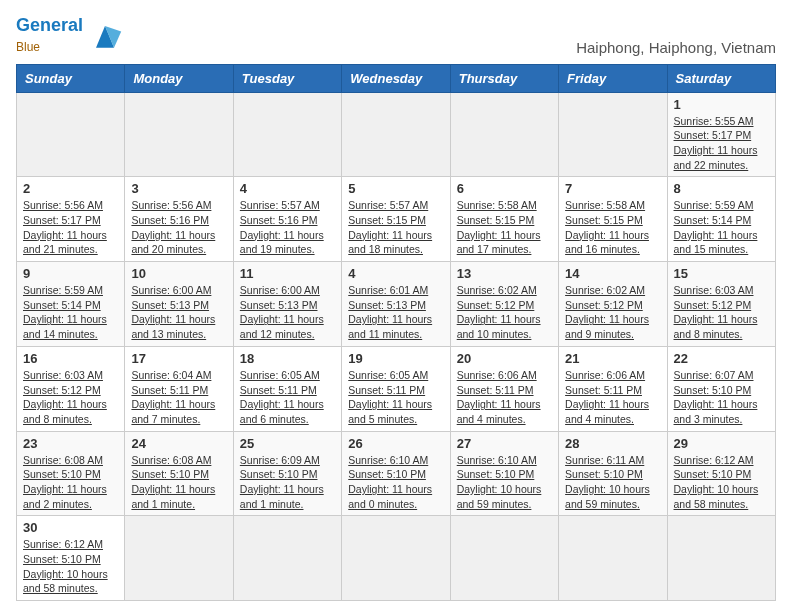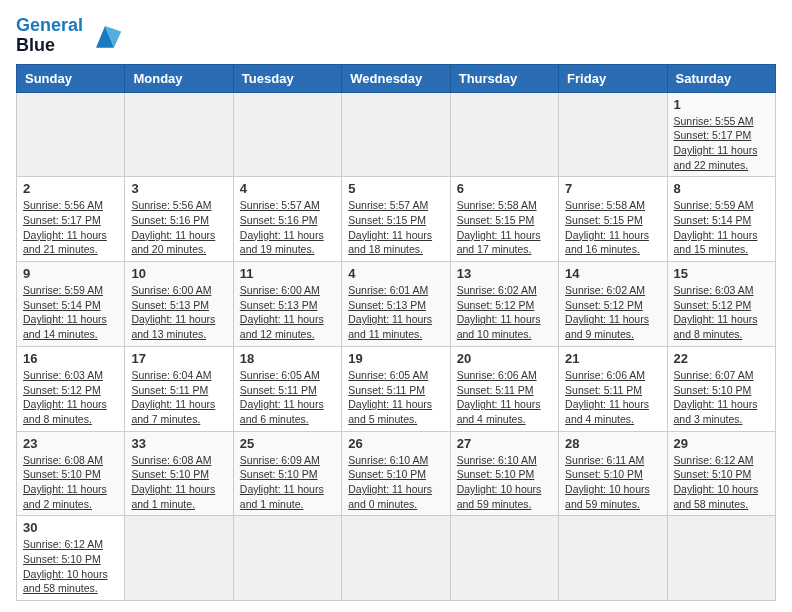--- a/index.html
+++ b/index.html
@@ -52,20 +52,21 @@
       border: 1px solid #ccc;
     }
     .calendar-table th {
       background-color: #2a6db5;
       color: #fff;
       text-align: left;
       padding: 6px 8px;
       font-size: 13px;
       font-weight: bold;
       border: 1px solid #1e5a9a;
+      font-style: italic;
     }
     .calendar-table td {
       vertical-align: top;
       padding: 4px 6px;
       border: 1px solid #ccc;
       width: calc(100% / 7);
       min-height: 70px;
       font-size: 11px;
       color: #333;
       background: #fff;
@@ -93,30 +94,31 @@
     }
   </style>
 </head>
 <body>
 
 <div class="header-section">
   <div class="logo-area">
     <div>
       <div style="display:flex;align-items:center;">
         <span class="logo-text">
-          <span>General</span><br><span style="color:#0f172a;font-size:18px;font-weight:bold;">Blue</span>
+          <span>General</span><br><span style="color:#a16207;font-size:12px;font-weight:normal;">Blue</span>
         </span>
         <svg class="logo-icon" viewBox="0 0 40 30" xmlns="http://www.w3.org/2000/svg">
           <polygon points="10,28 20,4 30,28" fill="#1a7abf"></polygon>
           <polygon points="20,4 30,28 38,10" fill="#2a9ad4" opacity="0.8"></polygon>
         </svg>
       </div>
     </div>
   </div>
   <div class="title-area">
+    <div class="calendar-subtitle">Haiphong, Haiphong, Vietnam</div>
   </div>
 </div>
 
 <table class="calendar-table">
   <thead>
     <tr>
     <th>Sunday</th>
         <th>Monday</th>
         <th>Tuesday</th>
         <th>Wednesday</th>
@@ -273,21 +275,21 @@
         </td>
       </tr>
       <tr>
         <td>
           <span class="day-number">23</span>
           <div class="day-info">Sunrise: 6:08 AM
 Sunset: 5:10 PM
 Daylight: 11 hours and 2 minutes.</div>
         </td>
         <td>
-          <span class="day-number">33</span>
+          <span class="day-number">24</span>
           <div class="day-info">Sunrise: 6:08 AM
 Sunset: 5:10 PM
 Daylight: 11 hours and 1 minute.</div>
         </td>
         <td>
           <span class="day-number">25</span>
           <div class="day-info">Sunrise: 6:09 AM
 Sunset: 5:10 PM
 Daylight: 11 hours and 1 minute.</div>
         </td>

